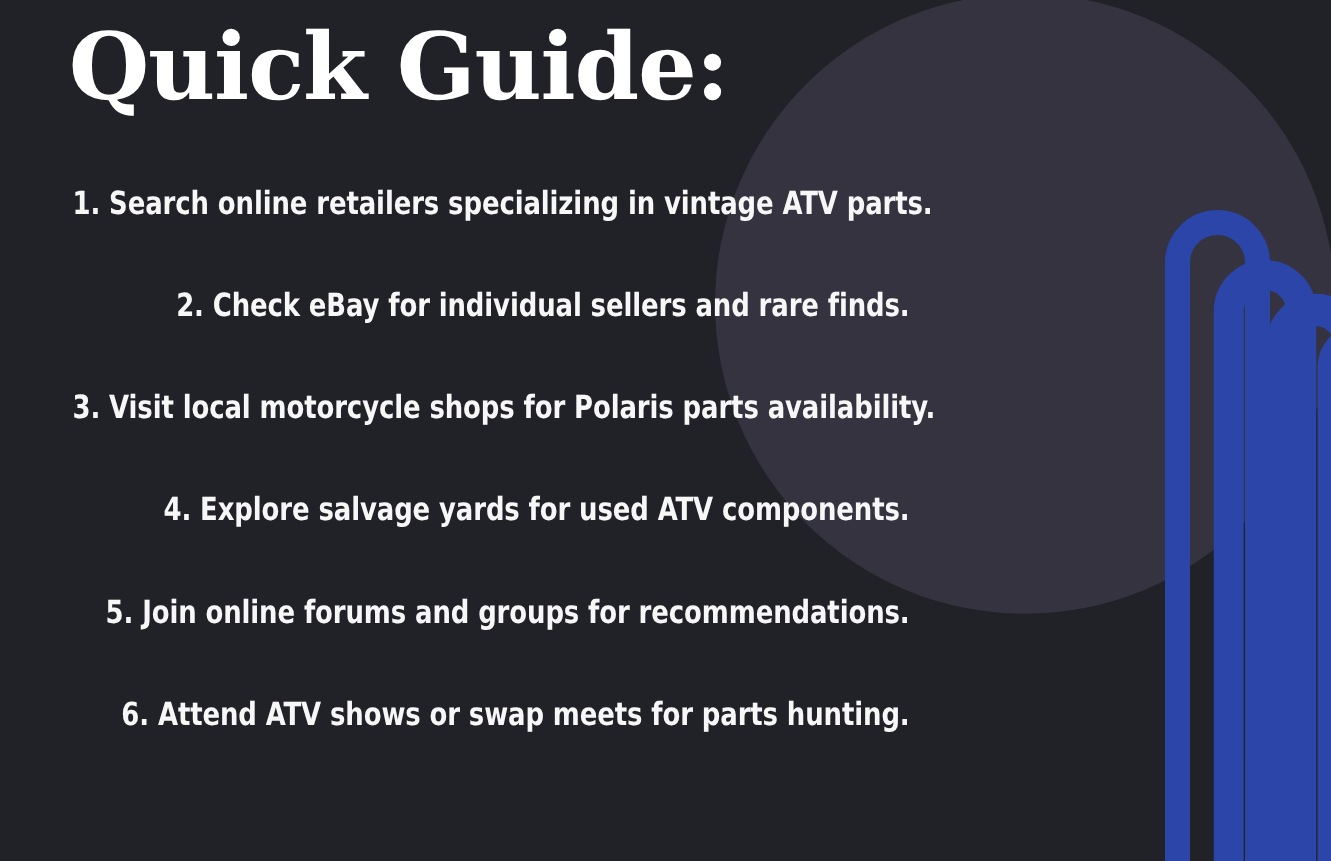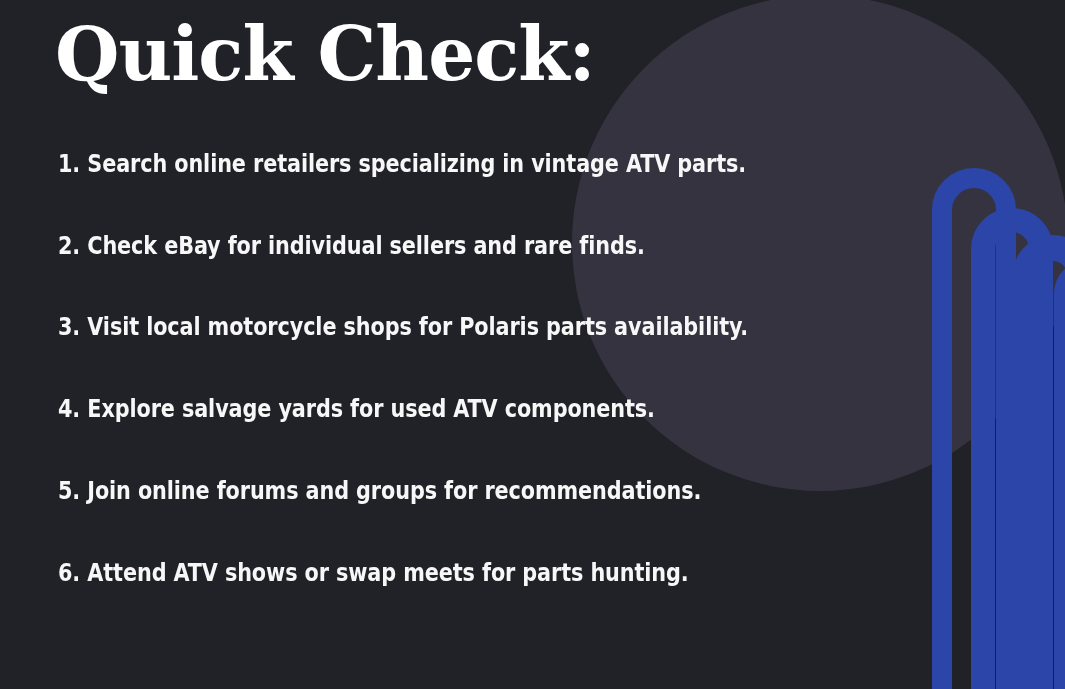--- a/index.html
+++ b/index.html
@@ -55,20 +55,21 @@
   }
 
   .guide-list {
     position: absolute;
     left: 58px;
     top: 150px;
     width: 740px;
     margin: 0;
     padding: 0;
     list-style: none;
+    text-align: right;
   }
   .guide-item {
     font-family: "DejaVu Sans Condensed", "Liberation Sans Narrow", "Liberation Sans", sans-serif;
     font-weight: bold;
     font-size: 25.5px;
     line-height: 1.08;
     color: #f7f7f8;
     white-space: nowrap;
     letter-spacing: -0.1px;
     transform: scaleX(0.905);
@@ -91,21 +92,21 @@
         <path stroke-width="20" stroke-linecap="butt" d="M 942 689 L 942 210 A 32 32 0 0 1 1006 210 L 1006 689"></path>
         <path stroke-width="24" stroke-linecap="butt" d="M 983 689 L 983 249 A 29 29 0 0 1 1041 249 L 1041 689"></path>
         <path stroke-width="26" stroke-linecap="butt" d="M 1026 689 L 1026 275 A 27 27 0 0 1 1080 275 L 1080 689"></path>
         <path stroke-width="22" stroke-linecap="butt" d="M 1065 689 L 1065 294 A 24 24 0 0 1 1113 294 L 1113 689"></path>
       </g>
     </svg>
   </div>
 
   <div class="content">
 
-    <h1 class="page-title">Quick Check:</h1>
+    <h1 class="page-title">Quick Guide:</h1>
 
     <ul class="guide-list">
       <li class="guide-item">1. Search online retailers specializing in vintage ATV parts.</li>
       <li class="guide-item">2. Check eBay for individual sellers and rare finds.</li>
       <li class="guide-item">3. Visit local motorcycle shops for Polaris parts availability.</li>
       <li class="guide-item">4. Explore salvage yards for used ATV components.</li>
       <li class="guide-item">5. Join online forums and groups for recommendations.</li>
       <li class="guide-item">6. Attend ATV shows or swap meets for parts hunting.</li>
     </ul>
 

